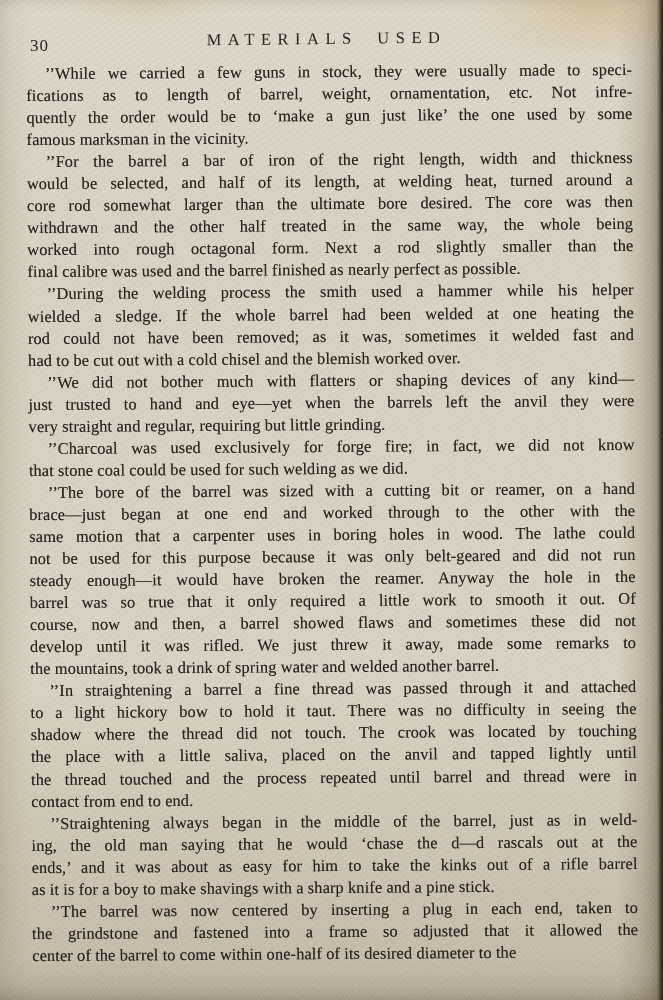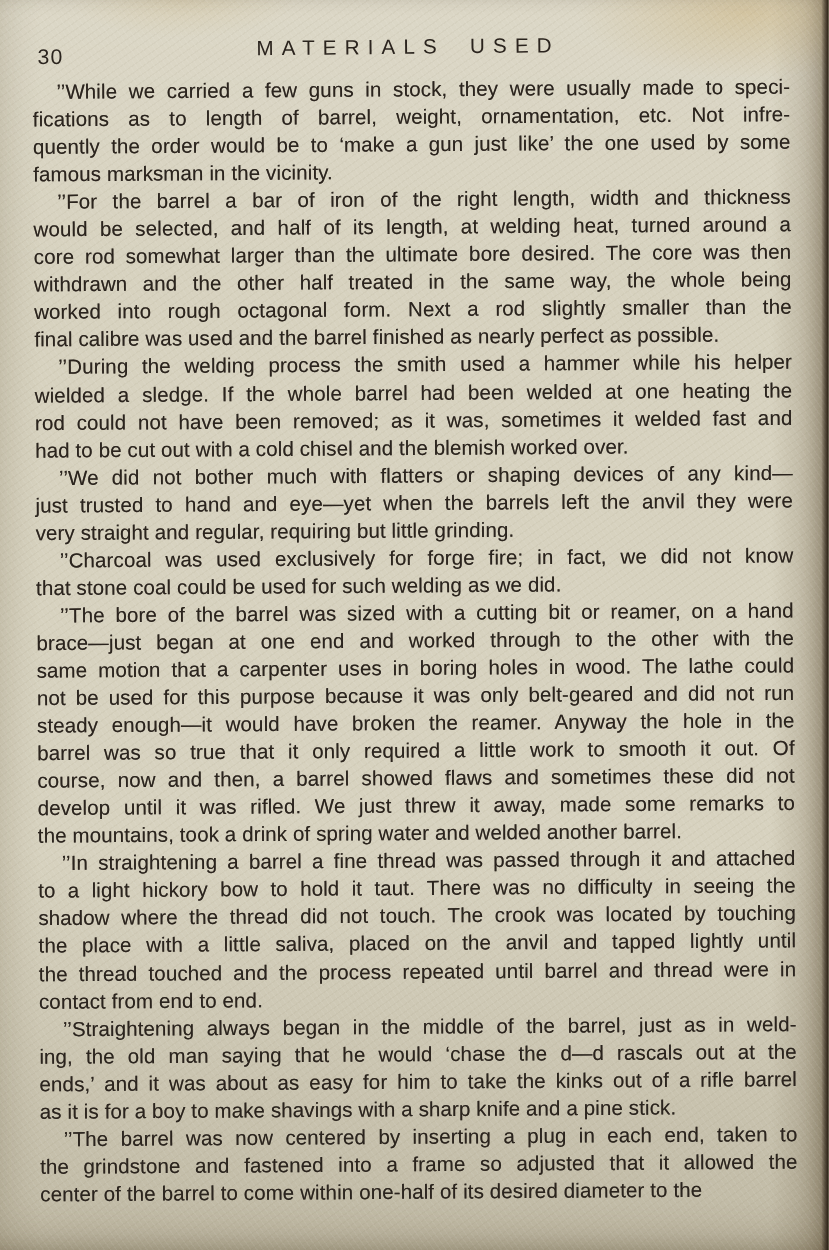--- a/index.html
+++ b/index.html
@@ -5,21 +5,21 @@
   html, body {
     margin: 0;
     padding: 0;
     background: #b9b39e;
   }
   .page {
     position: relative;
     width: 663px;
     height: 1000px;
     overflow: hidden;
-    font-family: Liberation Sans, sans-serif;
+    font-family: Liberation Serif, serif;
     background:
       radial-gradient(ellipse 180px 70px at 90% 1%, rgba(193,157,83,0.32), rgba(193,157,83,0) 75%),
       radial-gradient(ellipse 120px 40px at 22% 0%, rgba(193,162,92,0.18), rgba(193,162,92,0) 75%),
       linear-gradient(to bottom, rgba(255,255,255,0.12), rgba(255,255,255,0) 22%, rgba(0,0,0,0) 68%, rgba(97,85,57,0.20) 100%),
       linear-gradient(to right, rgba(97,85,57,0.10), rgba(0,0,0,0) 5%, rgba(0,0,0,0) 93%, rgba(80,64,38,0.30) 100%),
       #d7d2bf;
     box-shadow:
       inset -12px 0 18px -8px rgba(74,58,34,0.45),
       inset 0 -22px 34px -20px rgba(84,70,42,0.40);
     color: #2b241e;

